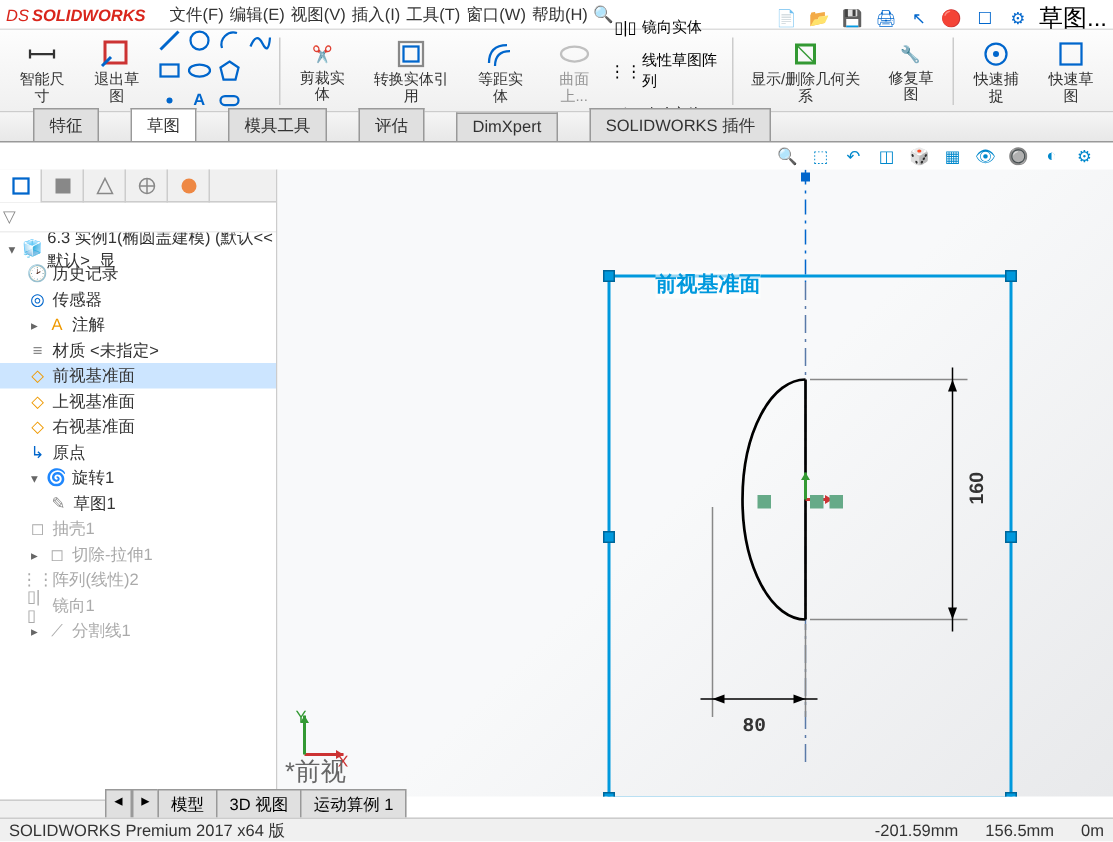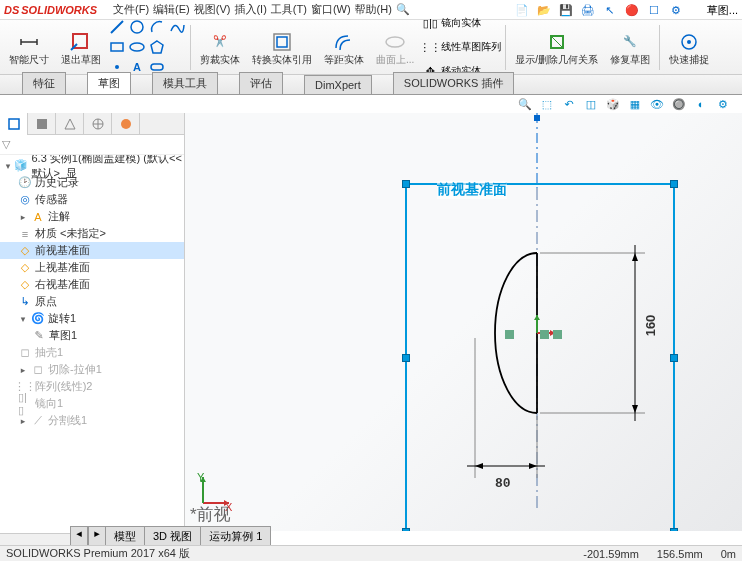--- a/index.html
+++ b/index.html
@@ -1,19 +1,19 @@
 <!DOCTYPE html>
 <html><head>
 <meta charset="utf-8">
 <style>
 *{margin:0;padding:0;box-sizing:border-box;font-family:"Microsoft YaHei",Arial,sans-serif;font-size:11px;}
 body{width:742px;height:561px;background:#fff;overflow:hidden;position:relative;}
 .titlebar{height:20px;background:#fff;display:flex;align-items:center;padding:0 4px;border-bottom:1px solid #ddd;}
 .logo{color:#d9261c;font-weight:bold;font-style:italic;font-size:12px;}
-.logo-ds{font-style:italic;font-weight:bold;margin-right:2px;}
+.logo-ds{font-style:italic;font-weight:normal;margin-right:2px;}
 .menubar{height:18px;display:flex;align-items:center;gap:4px;padding:0 6px;font-size:11px;color:#333;margin-left:10px;}
 .menubar span{cursor:default;}
 .quick{position:absolute;top:2px;right:4px;display:flex;gap:6px;align-items:center;}
 .qicon{width:16px;height:16px;display:inline-flex;align-items:center;justify-content:center;color:#0066cc;}
 .ribbon{height:55px;background:linear-gradient(#fdfdfd,#f0f0f0);border-bottom:1px solid #ccc;display:flex;align-items:center;padding:2px 4px;gap:2px;}
 .rbtn{display:flex;flex-direction:column;align-items:center;justify-content:center;padding:2px 4px;min-width:30px;height:50px;border:1px solid transparent;}
 .rbtn .ricon{width:24px;height:24px;display:flex;align-items:center;justify-content:center;}
 .rbtn .rlbl{font-size:10px;color:#333;text-align:center;line-height:11px;}
 .rsep{width:1px;height:45px;background:#ccc;margin:0 2px;}
 .small-group{display:flex;flex-direction:column;gap:2px;}
@@ -70,21 +70,21 @@
   </div>
   <div class="quick">
     <span class="qicon">📄</span>
     <span class="qicon">📂</span>
     <span class="qicon">💾</span>
     <span class="qicon">🖨</span>
     <span class="qicon">↖</span>
     <span class="qicon">🔴</span>
     <span class="qicon">☐</span>
     <span class="qicon">⚙</span>
-    <span style="font-size:11px;margin-left:17px;">草图...</span>
+    <span style="font-size:16px;">草图...</span>
   </div>
 </div>
 
 <div class="ribbon">
   <div class="rbtn">
     <div class="ricon">
         <svg width="24" height="24">
           <path d="M4 12 L20 12 M4 9 L4 15 M20 9 L20 15" stroke="#333" stroke-width="1.5" fill="none"></path>
         </svg>
       </div>
@@ -213,20 +213,28 @@
   </div>
   <div class="rsep"></div>
   <div class="rbtn">
     <div class="ricon">
         <svg width="24" height="24">
           <circle cx="12" cy="12" r="7" fill="none" stroke="#06c" stroke-width="1.5"></circle>
           <circle cx="12" cy="12" r="2" fill="#06c"></circle>
         </svg>
       </div>
     <div class="rlbl">快速捕捉</div>
+  </div>
+  <div class="rbtn">
+    <div class="ricon">
+        <svg width="24" height="24">
+          <rect x="5" y="5" width="14" height="14" fill="none" stroke="#06c" stroke-width="1.5"></rect>
+        </svg>
+      </div>
+    <div class="rlbl">快速草图</div>
   </div>
 </div>
 
 <div class="tabs">
   <div class="tab">特征</div>
   <div class="tab active">草图</div>
   <div class="tab">模具工具</div>
   <div class="tab">评估</div>
   <div class="tab">DimXpert</div>
   <div class="tab">SOLIDWORKS 插件</div>

